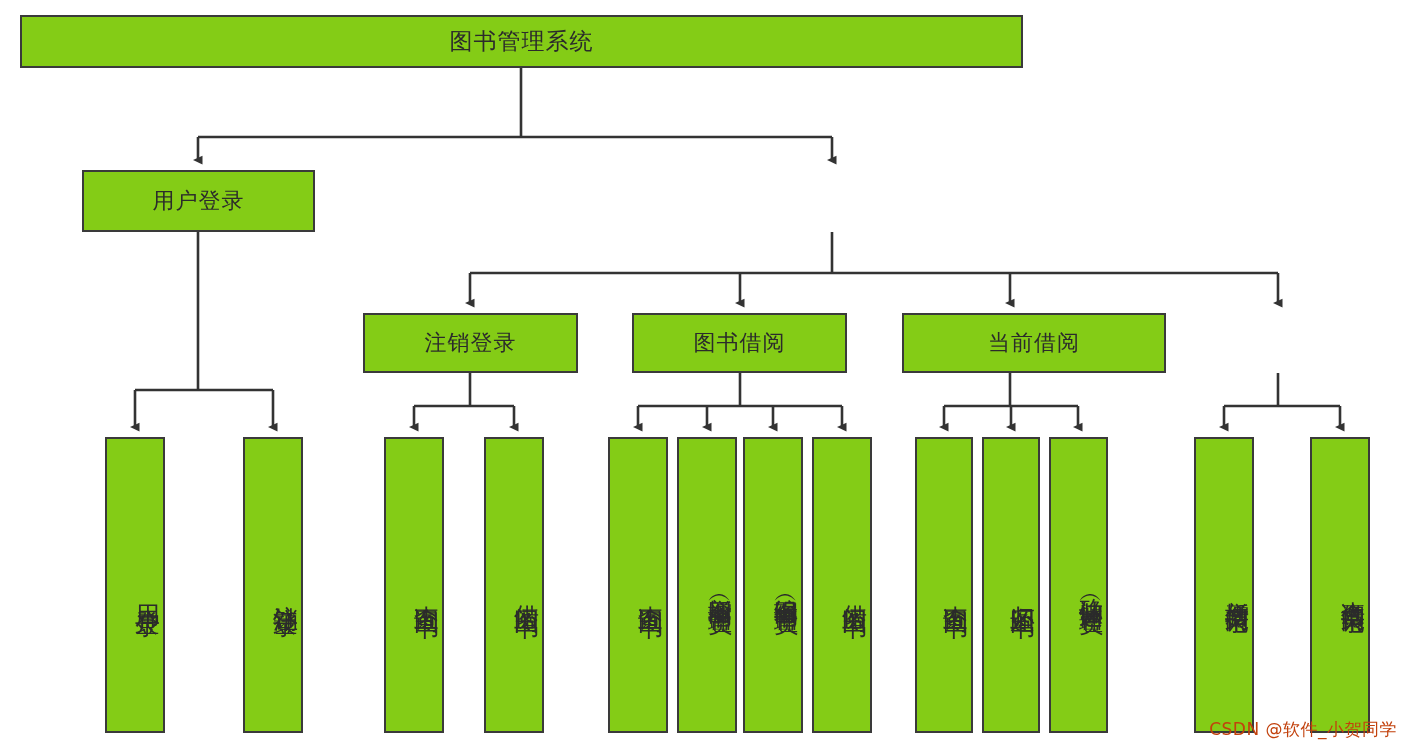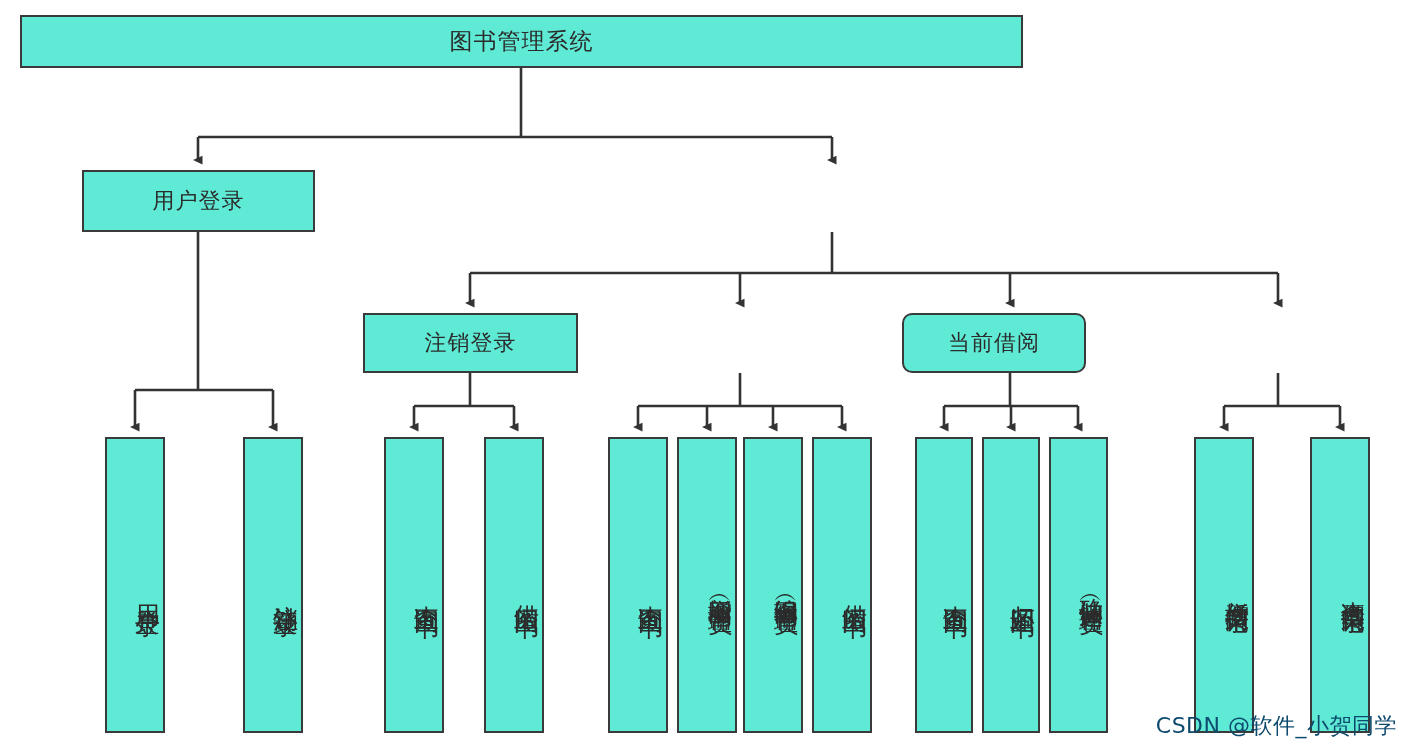--- a/index.html
+++ b/index.html
@@ -22,21 +22,21 @@
     left: 0;
     top: 0;
     width: 1405px;
     height: 747px;
     pointer-events: none;
   }
   .node {
     position: absolute;
     box-sizing: border-box;
     border: 2px solid #3a3a3a;
-    background: #5eead4;
+    background: #84cc16;
     display: flex;
     align-items: center;
     justify-content: center;
     color: #2b2b2b;
     line-height: 1.25;
     text-align: center;
   }
   .node.horiz {
     font-size: 22px;
     letter-spacing: 1px;
@@ -55,22 +55,22 @@
   }
   .node.vert.tall {
     padding-top: 6px;
     font-size: 24px;
     letter-spacing: 2px;
   }
   .watermark {
     position: absolute;
     right: 8px;
     bottom: 6px;
-    font-size: 22px;
-    color: #0c4a6e;
+    font-size: 17px;
+    color: #c2410c;
     white-space: nowrap;
     letter-spacing: 0.5px;
   }
 </style>
 </head>
 <body>
 
 <div id="canvas">
 
   <svg class="wires" viewBox="0 0 1405 747" xmlns="http://www.w3.org/2000/svg">
@@ -121,21 +121,22 @@
       <path d="M1224,406 L1224,427" marker-end="url(#arrow)"></path>
       <path d="M1340,406 L1340,427" marker-end="url(#arrow)"></path>
     </g>
   </svg>
 
   <div class="node horiz root" style="left:20px; top:15px; width:1003px; height:53px;">图书管理系统</div>
 
   <div class="node horiz" style="left:82px; top:170px; width:233px; height:62px;">用户登录</div>
 
   <div class="node horiz" style="left:363px; top:313px; width:215px; height:60px;">注销登录</div>
-  <div class="node horiz" style="left:902px; top:313px; width:184px; height:60px;border-radius:10px;">当前借阅</div>
+  <div class="node horiz" style="left:632px; top:313px; width:215px; height:60px;">图书借阅</div>
+  <div class="node horiz" style="left:902px; top:313px; width:264px; height:60px;">当前借阅</div>
 
   <div class="node vert" style="left:105px; top:437px; width:60px; height:296px;">用户登录</div>
   <div class="node vert" style="left:243px; top:437px; width:60px; height:296px;">注销登录</div>
 
   <div class="node vert" style="left:384px; top:437px; width:60px; height:296px;">查询图书</div>
   <div class="node vert" style="left:484px; top:437px; width:60px; height:296px;">借阅图书</div>
 
   <div class="node vert" style="left:608px; top:437px; width:60px; height:296px;">查询图书</div>
   <div class="node vert tall" style="left:677px; top:437px; width:60px; height:296px;">新增图书（管理员）</div>
   <div class="node vert tall" style="left:743px; top:437px; width:60px; height:296px;">编辑图书（管理员）</div>

